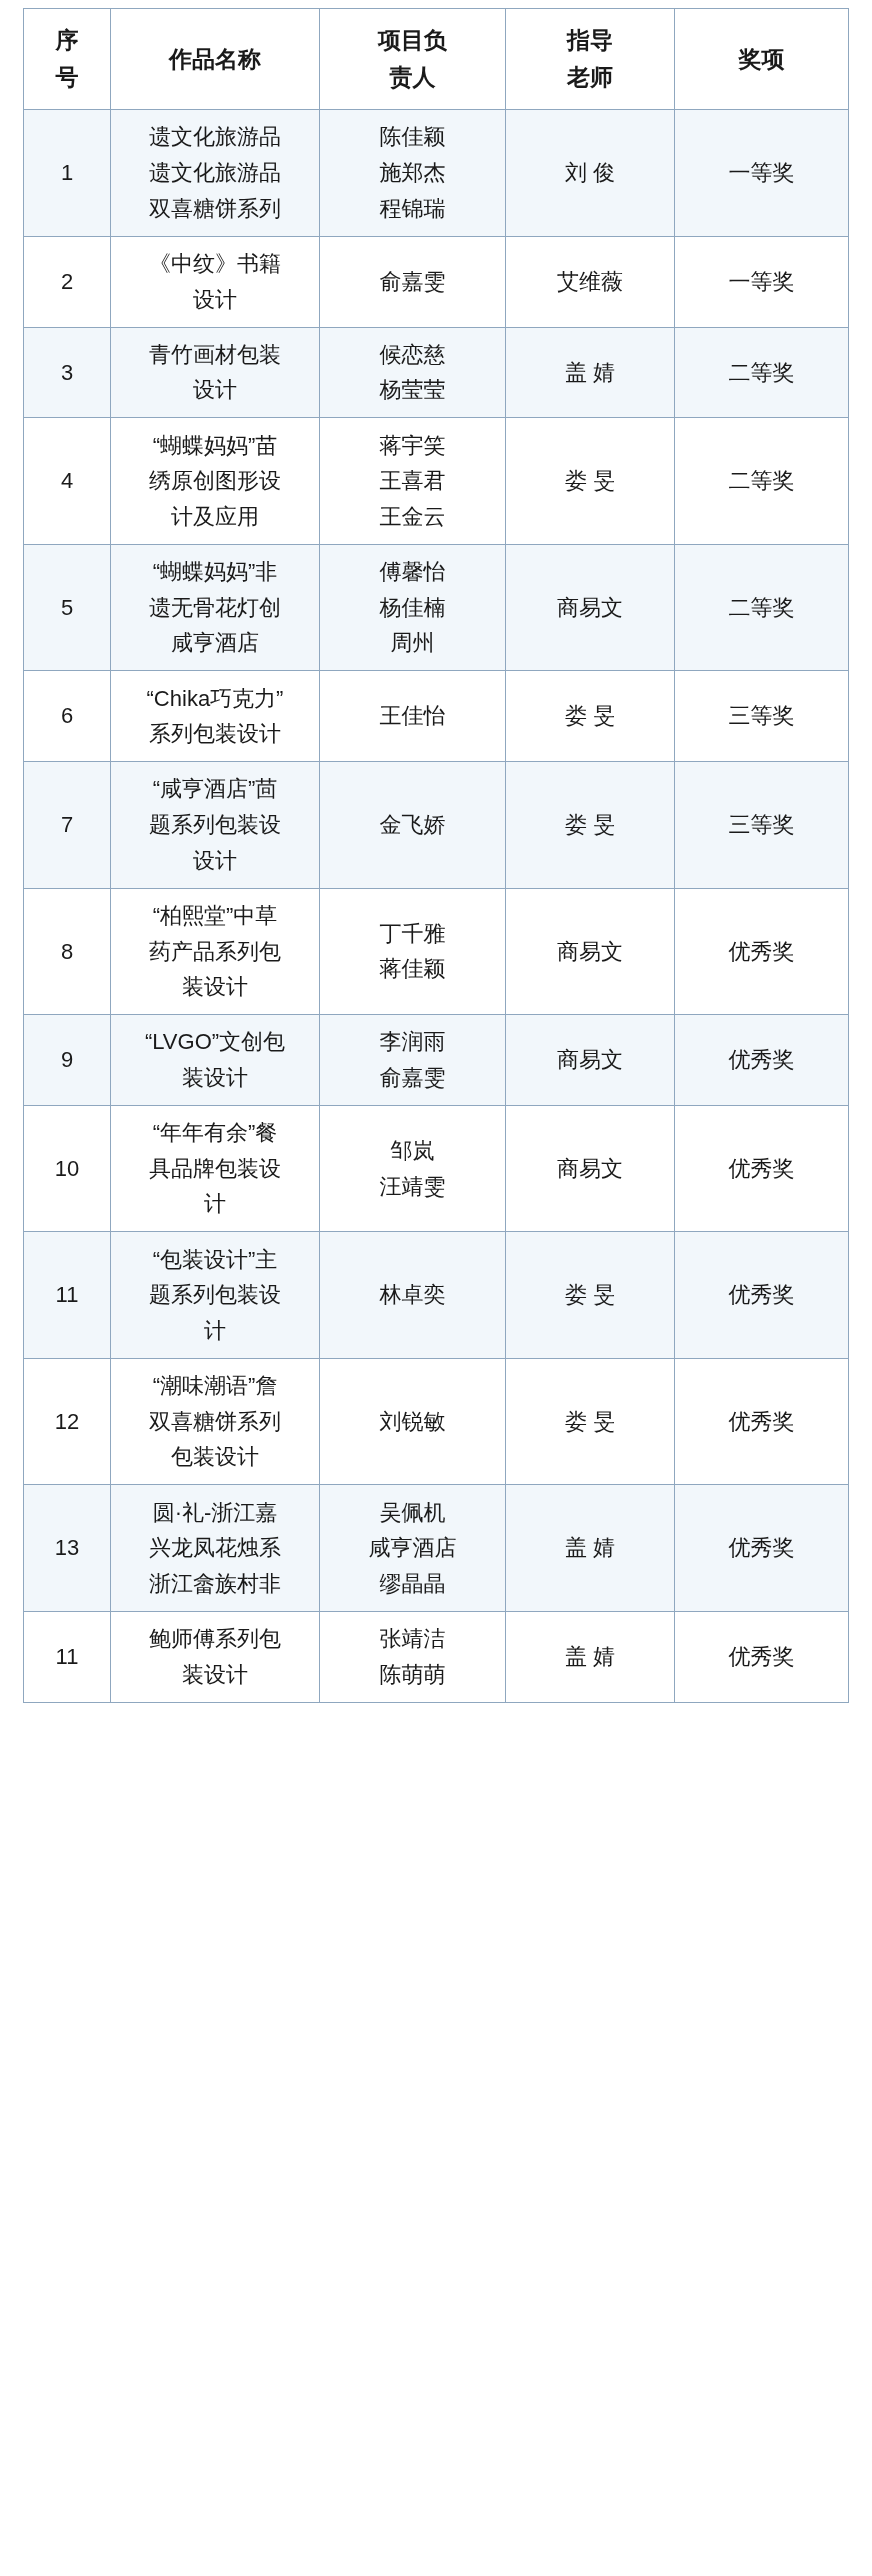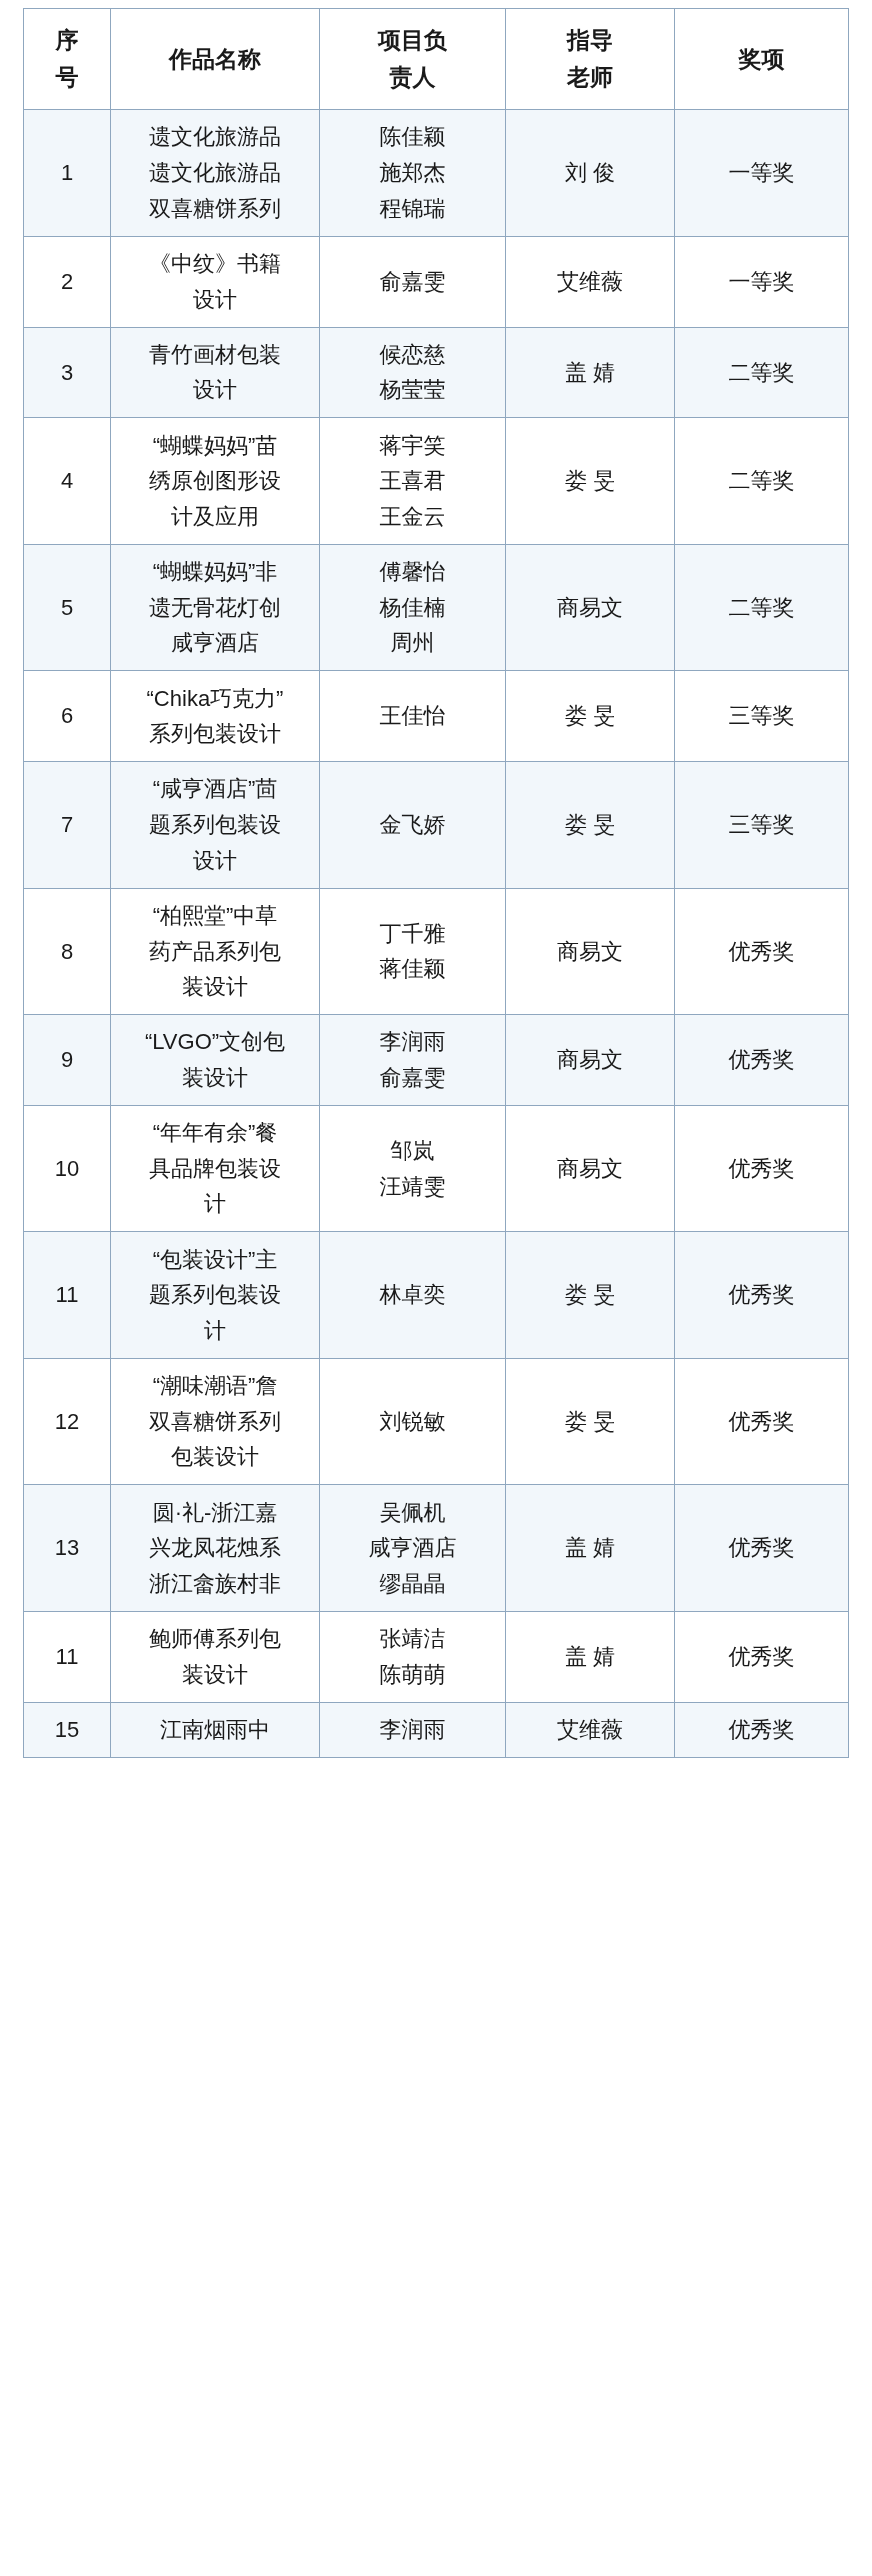--- a/index.html
+++ b/index.html
@@ -322,29 +322,16 @@
           </td>
           <td>
             <span class="cellline">张靖洁</span>
             <span class="cellline">陈萌萌</span>
           </td>
           <td>
             <span class="cellline">盖 婧</span>
           </td>
           <td>优秀奖</td>
         </tr>
-        <tr>
-          <td class="idx">15</td>
-          <td>
-            <span class="cellline">江南烟雨中</span>
-          </td>
-          <td>
-            <span class="cellline">李润雨</span>
-          </td>
-          <td>
-            <span class="cellline">艾维薇</span>
-          </td>
-          <td>优秀奖</td>
-        </tr>
       </tbody>
   </table>
 </div>
 
 
 </body></html>

